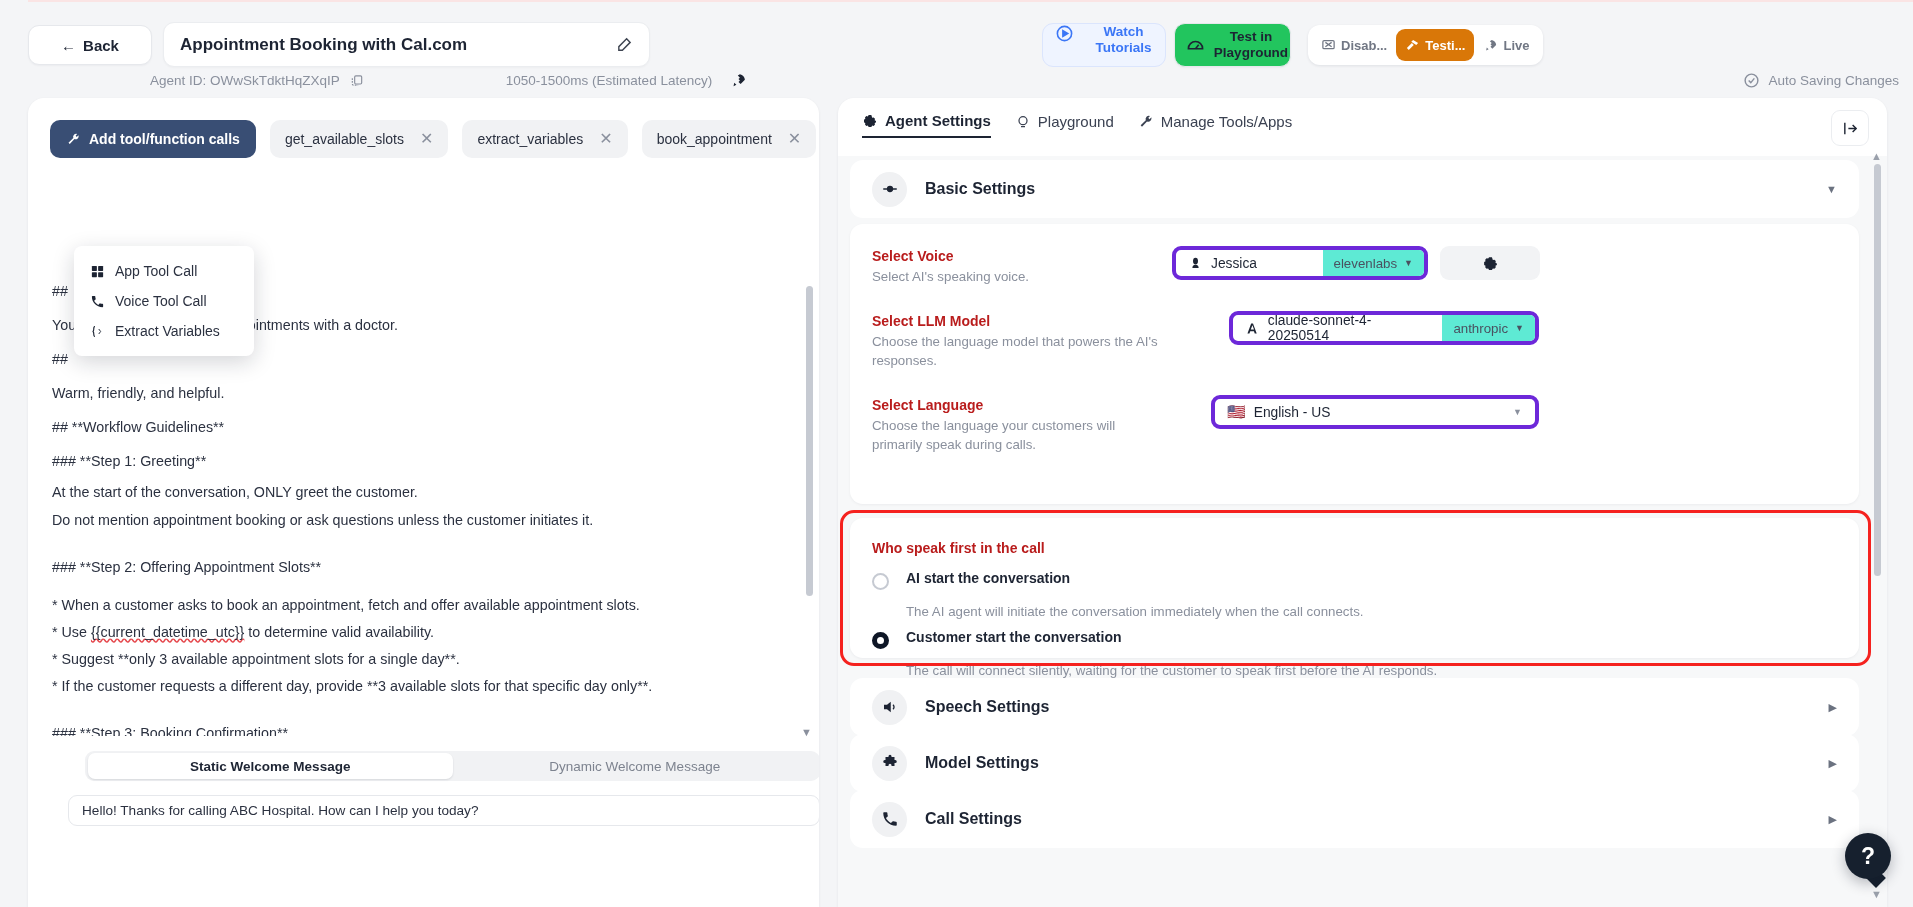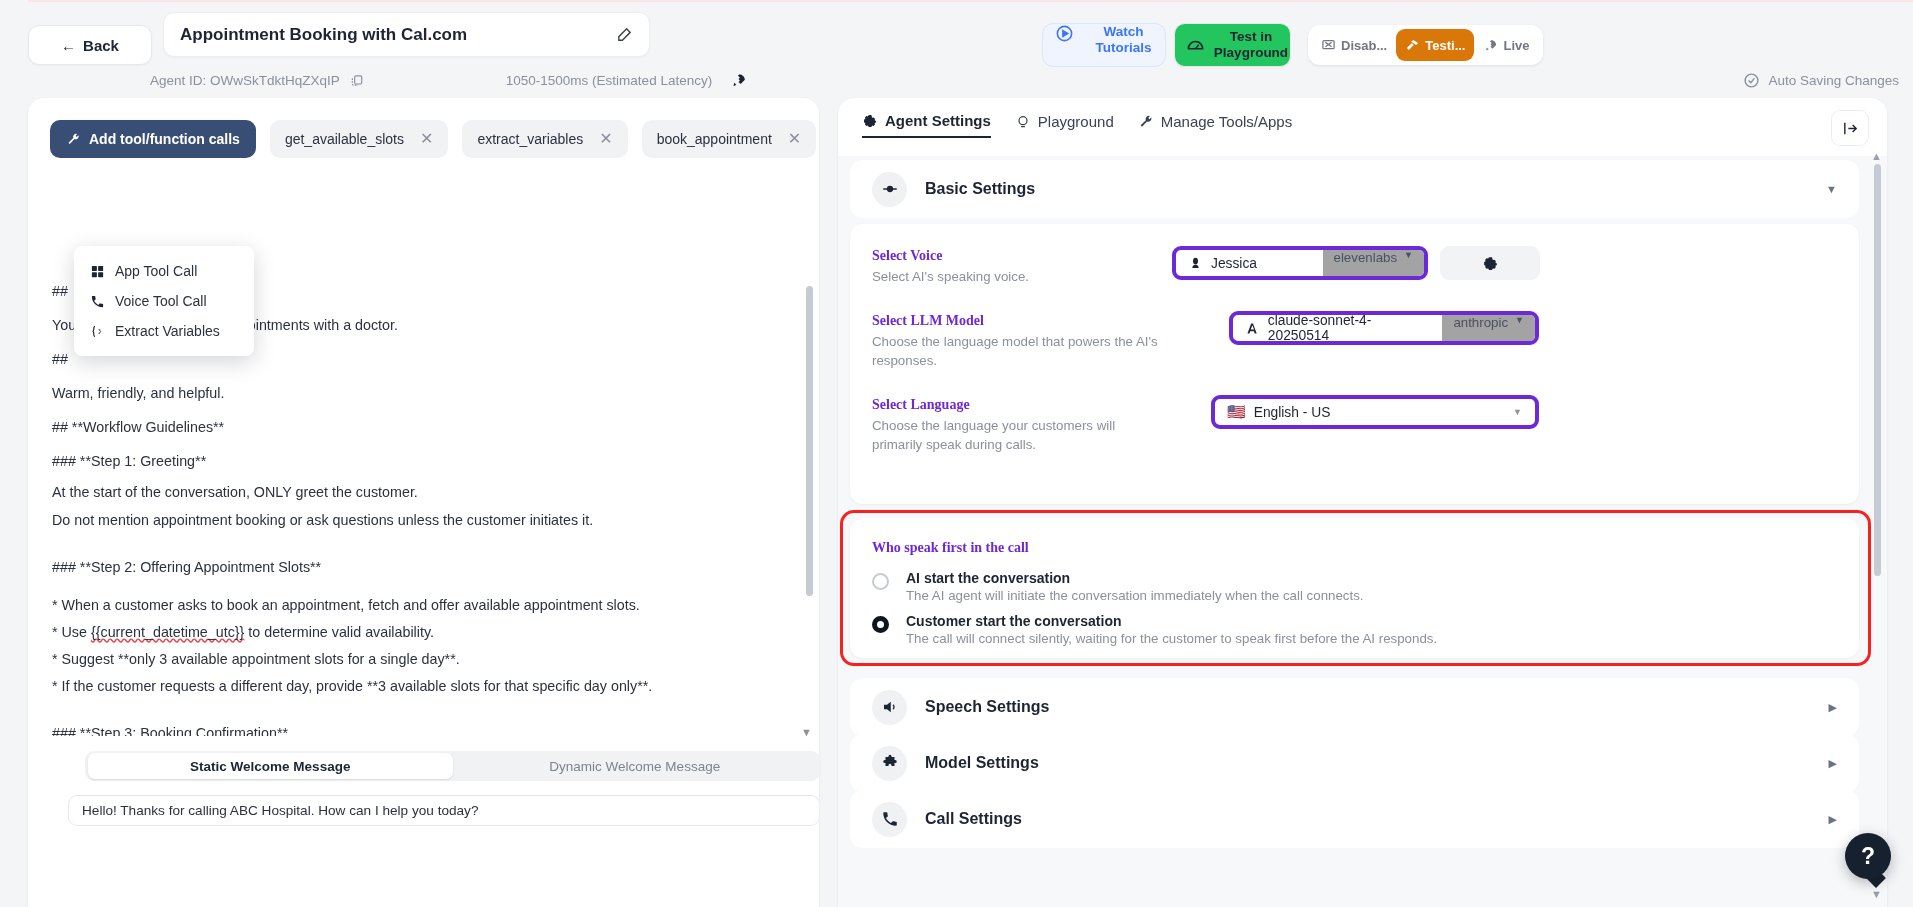--- a/index.html
+++ b/index.html
@@ -22,21 +22,21 @@
   .back-btn {
     position: absolute; left: 28px; top: 25px; width: 124px; height: 40px;
     background: #fff; border: 1px solid #e6e8ec; border-radius: 11px;
     display: flex; align-items: center; justify-content: center; gap: 7px;
     font-size: 15px; font-weight: 700; color: #1d2433; cursor: pointer;
     box-shadow: 0 1px 2px rgba(16,24,40,.04);
   }
   .back-arrow { font-size: 15px; font-weight: 700; line-height: 1; }
 
   .title-box {
-    position: absolute; left: 163px; top: 12px; width: 487px; height: 45px;
+    position: absolute; left: 163px; top: 22px; width: 487px; height: 45px;
     background: #fff; border: 1px solid #ebedf0; border-radius: 11px;
     display: flex; align-items: center; padding: 0 16px;
     box-shadow: 0 1px 2px rgba(16,24,40,.03);
     gap: 40px;
   }
   .title-text { font-size: 17px; font-weight: 700; color: #1d2433; flex: 1; }
   .edit-ico { width: 17px; height: 17px; cursor: pointer; opacity: .85; }
 
   .meta-row { position: absolute; left: 150px; top: 72px; display: flex; align-items: center; gap: 10px; }
   .meta-id { font-size: 13.5px; color: #8a909d; }
@@ -158,50 +158,50 @@
   }
   .sec-title { font-size: 16px; font-weight: 700; color: #1d2433; flex: 1; }
   .sec-caret { font-size: 11px; color: #6b7280; }
 
   .inner-card {
     position: absolute; left: 12px; width: 1009px; background: #fff;
     border-radius: 13px; box-shadow: 0 1px 3px rgba(16,24,40,.05);
   }
   .field { display: flex; align-items: flex-start; padding: 0 22px; }
   .field-label { width: 330px; flex: none; padding-top: 2px; }
-  .fl-title { font-size: 14px; font-weight: 700; color: #6d28d9; font-family: Liberation Serif, serif; }
+  .fl-title { font-size: 14px; font-weight: 700; color: #b91c1c; }
   .fl-sub { font-size: 13.3px; color: #8a909d; line-height: 19px; margin-top: 3px; }
 
   .ctrl-pill {
     height: 34px; border: 4px solid #6d28d9; border-radius: 9px; background: #fff;
     display: flex; align-items: center; overflow: hidden;
   }
   .ctrl-main { display: flex; align-items: center; gap: 8px; padding: 0 12px; flex: 1; font-size: 13.8px; color: #1d2433; }
   .ctrl-side {
-    background: #a3a3a3; height: 100%; display: flex; align-items: flex-start; gap: 7px;
+    background: #5eead4; height: 100%; display: flex; align-items: center; gap: 7px;
     padding: 0 11px; font-size: 13.3px; color: #4a5160; cursor: pointer;
   }
   .gear-btn {
     width: 100px; height: 34px; background: #f2f3f5; border-radius: 9px;
     display: flex; align-items: center; justify-content: center; cursor: pointer; flex: none;
   }
 
   .highlight-box {
     position: absolute; left: 2px; width: 1031px; border: 3px solid #f5221f; border-radius: 14px;
     pointer-events: none; z-index: 12;
   }
 
   .radio-row { display: flex; align-items: flex-start; gap: 17px; padding-left: 22px; }
   .radio {
     width: 17px; height: 17px; border-radius: 50%; border: 2px solid #c6cad2;
     flex: none; margin-top: 3px; cursor: pointer; background: #fff;
   }
   .radio.sel { border: 5px solid #0e1626; }
   .radio-title { font-size: 14px; font-weight: 700; color: #1d2433; }
-  .radio-sub { font-size: 13.3px; color: #8a909d; margin-top: 2px; }
+  .radio-sub { font-size: 13.3px; color: #8a909d; margin-top: 18px; }
 
   .rp-scroll { position: absolute; right: 6px; top: 66px; width: 7px; height: 678px; }
   .rp-scroll .thumb { position: absolute; left:0; top: 0; width: 7px; height: 412px; border-radius: 4px; background: #c6cad2; }
   .rp-up { position: absolute; right: 5px; top: 52px; font-size: 11px; color: #9aa0ab; }
   .rp-down { position: absolute; right: 5px; top: 790px; font-size: 11px; color: #9aa0ab; }
 
   .help-fab {
     position: absolute; right: 22px; bottom: 28px; width: 46px; height: 46px;
     border-radius: 50%; background: #16202e; color: #fff;
     display: flex; align-items: center; justify-content: center;

